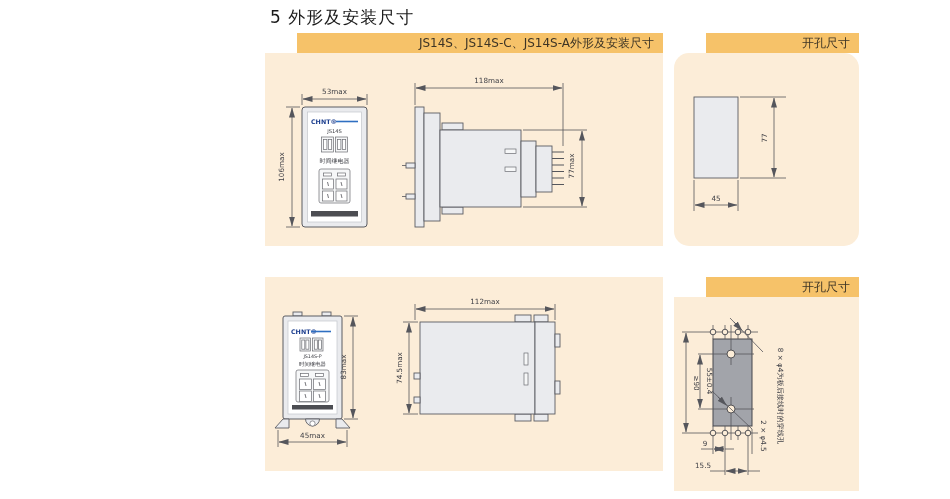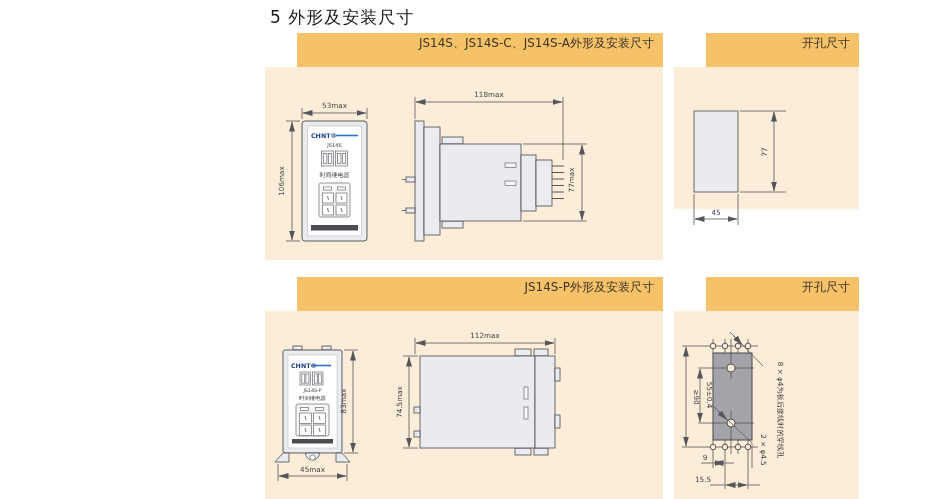--- a/index.html
+++ b/index.html
@@ -1,19 +1,19 @@
 <!DOCTYPE html>
 <html><head>
 <meta charset="utf-8">
 <style>
   html,body{margin:0;padding:0;background:#ffffff;}
   body{width:950px;height:499px;position:relative;font-family:"DejaVu Sans",sans-serif;overflow:hidden;}
   .page-title{position:absolute;left:270px;top:6px;font-size:17px;color:#1a1a1a;font-weight:500;letter-spacing:1px;}
   .panel{position:absolute;}
-  .panel-header{background:#f6c269;height:34px;line-height:21px;text-align:right;padding-right:9px;
+  .panel-header{background:#f6c269;height:20px;line-height:21px;text-align:right;padding-right:9px;
                 font-size:12px;color:#3d3425;box-sizing:border-box;white-space:nowrap;margin-left:32px;}
   .panel-body{background:#fcedd8;position:relative;}
   svg{display:block;}
   .ln{stroke:#55565c;stroke-width:0.8;fill:none;}
   .dim{stroke:#55565c;stroke-width:0.8;fill:none;}
   .dev{stroke:#5b5c62;stroke-width:1;fill:#eaebee;}
   .devw{fill:#ffffff;stroke:#c3c6cb;stroke-width:0.7;}
   .part{stroke:#5b5c62;stroke-width:0.9;fill:#eaebee;}
   .slot{stroke:#6a6b71;stroke-width:0.7;fill:#f6f7f8;}
   .btn{stroke:#6a6b71;stroke-width:0.7;fill:#ffffff;}
@@ -117,39 +117,38 @@
         <line class="ln" x1="258" y1="154" x2="322" y2="154"></line>
         <line class="dim" x1="317" y1="78" x2="317" y2="153" marker-start="url(#arr)" marker-end="url(#arr)"></line>
         <text class="dimtxt" x="309" y="113" text-anchor="middle" transform="rotate(-90 309 113)">77max</text>
       </g>
     </svg>
   </div>
 </div>
 
 <div class="panel" style="left:674px;top:33px;width:185px;">
   <div class="panel-header">开孔尺寸</div>
-  <div class="panel-body" style="width:185px;height:142px;">
+  <div class="panel-body" style="width:185px;height:193px;border-radius:15px;">
     <svg width="185" height="193" viewBox="0 0 185 193">
       <g>
         <rect class="part" x="20" y="44" width="44" height="81"></rect>
         <line class="ln" x1="66" y1="44" x2="112" y2="44"></line>
         <line class="ln" x1="66" y1="125" x2="112" y2="125"></line>
         <line class="dim" x1="100" y1="45" x2="100" y2="124" marker-start="url(#arr)" marker-end="url(#arr)"></line>
         <text class="dimtxt" x="93" y="85" text-anchor="middle" transform="rotate(-90 93 85)">77</text>
         <line class="ln" x1="20" y1="127" x2="20" y2="158"></line>
         <line class="ln" x1="64" y1="127" x2="64" y2="158"></line>
         <line class="dim" x1="21" y1="152" x2="63" y2="152" marker-start="url(#arr)" marker-end="url(#arr)"></line>
         <text class="dimtxt" x="42" y="148" text-anchor="middle">45</text>
       </g>
     </svg>
   </div>
 </div>
 
 <div class="panel" style="left:265px;top:277px;width:398px;">
-  <div class="panel-header">JS14S-P外形及安装尺寸</div>
   <div class="panel-body" style="width:398px;height:194px;">
     <svg width="398" height="194" viewBox="0 0 398 194">
 
       <g>
         <rect class="part" x="28" y="35" width="9" height="4"></rect>
         <rect class="part" x="57" y="35" width="9" height="4"></rect>
         <rect class="dev" x="18" y="39" width="59" height="103" rx="2"></rect>
         <rect class="devw" x="23" y="44" width="49" height="93"></rect>
         <text class="logo" x="26" y="57" font-size="5.6">CHNT®</text>
         <line class="logoline" x1="46" y1="54.5" x2="66" y2="54.5" stroke-width="1.4"></line>

